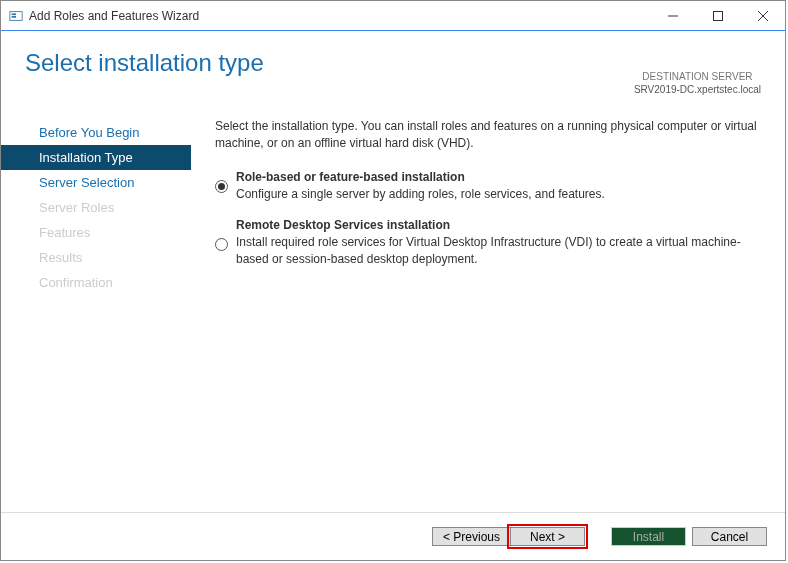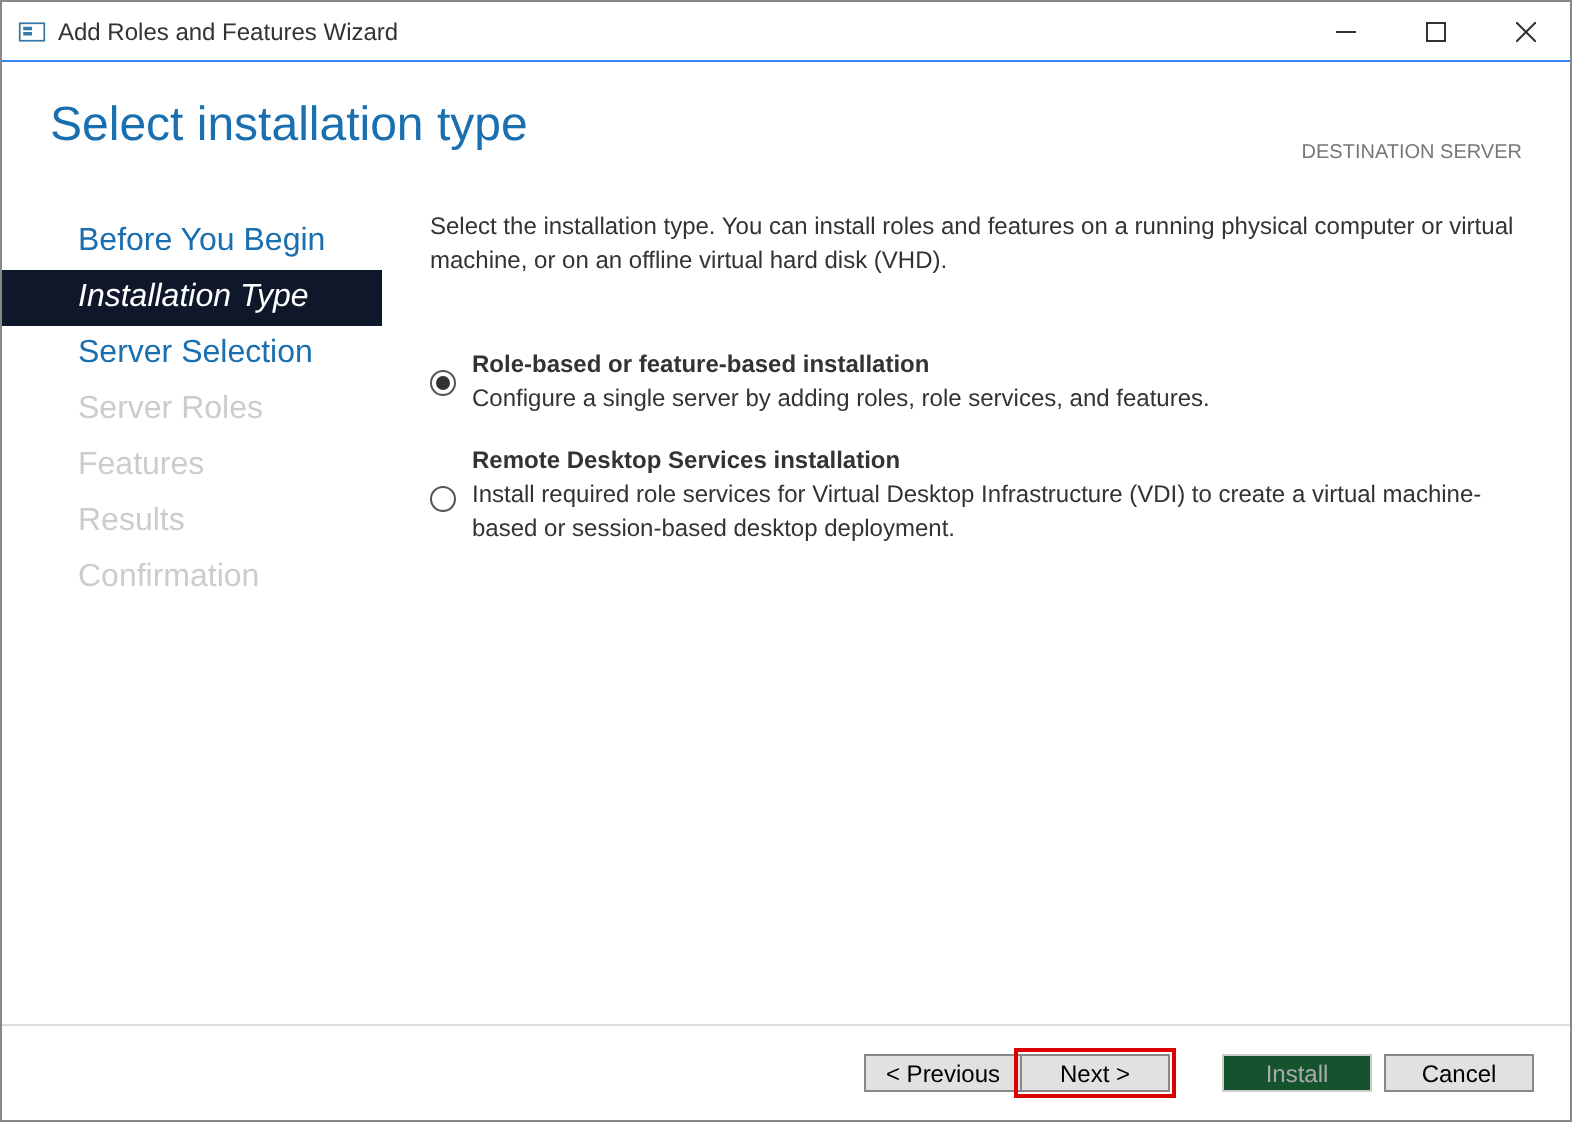--- a/index.html
+++ b/index.html
@@ -82,42 +82,41 @@
       display: flex;
       height: 408px;
       padding-top: 6px;
     }
     .sidebar {
       width: 190px;
       padding: 8px 0 0 0;
     }
     .sidebar-item {
       padding: 5px 0 5px 38px;
-      font-size: 16px;
+      font-size: 13px;
       color: #1a6fb0;
       cursor: pointer;
     }
     .sidebar-item.active {
-      background: #0f172a;
+      background: #0c4a6e;
       color: #fff;
-      font-style: italic;
     }
     .sidebar-item.disabled {
       color: #ccc;
       cursor: default;
     }
     .main-panel {
       flex: 1;
       padding: 6px 24px 0 24px;
       font-size: 12px;
       color: #333;
     }
     .intro-text {
       line-height: 1.4;
-      margin-bottom: 36px;
+      margin-bottom: 18px;
     }
     .radio-option {
       display: flex;
       align-items: center;
       gap: 8px;
       margin-bottom: 16px;
     }
     .radio-circle {
       width: 13px;
       height: 13px;
@@ -224,20 +223,21 @@
             <line x1="10" y1="0" x2="0" y2="10" stroke="#333" stroke-width="1"></line>
           </svg>
       </div>
     </div>
   </div>
 
   <div class="header-area">
     <div class="page-title">Select installation type</div>
     <div class="destination">
       <div class="destination-label">DESTINATION SERVER</div>
+      <div>SRV2019-DC.xpertstec.local</div>
     </div>
   </div>
 
   <div class="content">
     <div class="sidebar">
       <div class="sidebar-item">Before You Begin</div>
       <div class="sidebar-item active">Installation Type</div>
       <div class="sidebar-item">Server Selection</div>
       <div class="sidebar-item disabled">Server Roles</div>
       <div class="sidebar-item disabled">Features</div>

